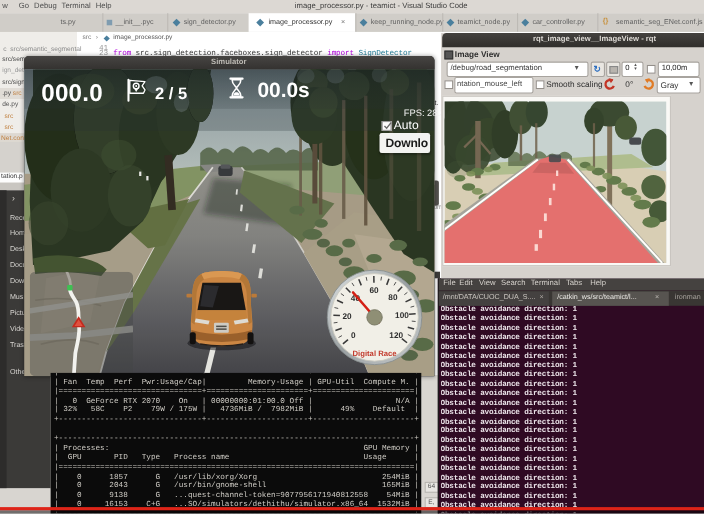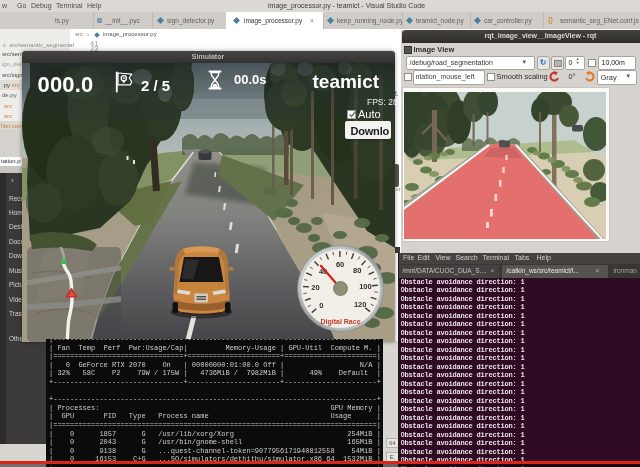--- a/index.html
+++ b/index.html
@@ -47,20 +47,21 @@
 
 <div class="abs" style="left:70px;top:29px;width:570px;height:438px;background:#ffffff"></div>
 <div class="abs nw" style="left:70px;top:29px;height:10.5px;font-size:6px;color:#7b7b7b">
  <span class="abs" style="left:5px;top:2px">src</span>
  <span class="abs" style="left:17px;top:2px">›</span>
  <span class="abs" style="left:25px;top:3.5px;width:4px;height:4px;background:#4a7f9d;transform:rotate(45deg)"></span>
  <span class="abs" style="left:33px;top:2px;color:#555">image_processor.py</span>
 </div>
 <div class="abs nw mono" style="left:90px;top:39.5px;font-size:7px;color:#9a9a9a">41</div>
 <div class="abs nw mono" style="left:90px;top:45px;font-size:7px;color:#9a9a9a">23</div>
+<div class="abs nw mono" style="left:103px;top:44.5px;font-size:7px;letter-spacing:-0.15px"><span style="color:#af00db">from</span><span style="color:#3b3b3b"> src.sign_detection.faceboxes.sign_detector </span><span style="color:#af00db">import</span><span style="color:#267f99"> SignDetector</span></div>
 
 <div class="abs" style="left:0;top:29px;width:70px;height:438px;background:#efede9"></div>
 <div class="abs nw" style="left:0;top:29px;font-size:6px;color:#6b6b6b">
  <span class="abs" style="left:3px;top:13px;color:#8a8a8a">c &nbsp;src/semantic_segmental</span>
  <span class="abs" style="left:2px;top:22px;color:#474747">src/sem</span>
  <span class="abs" style="left:2px;top:32px;color:#999">ign_dete</span>
  <span class="abs" style="left:2px;top:43px;color:#474747">src/sign</span>
  <span class="abs" style="left:0;top:51px;width:70px;height:10px;background:#e0dcd6"></span>
  <span class="abs" style="left:2px;top:53px;color:#474747">.py <span style="color:#c08040">src</span></span>
  <span class="abs" style="left:2px;top:63px;color:#555">de.py</span>
@@ -254,22 +255,21 @@
             <stop offset="1" stop-color="rgba(40,52,56,0.38)"></stop>
           </linearGradient>
   <rect x="0" y="0" width="373" height="36" fill="url(#bandg)"></rect>
   <rect x="0" y="36" width="373" height="20" fill="rgba(40,52,56,0.25)"></rect>
  </svg>
  </div>
 </div>
 
 <div class="abs nw" style="left:37.5px;top:72px;font-size:22px;font-weight:bold;color:#fff;letter-spacing:0.2px">000.0</div>
 <div class="abs nw" style="left:141px;top:76.5px;font-size:15px;font-weight:bold;color:#fff">2 / 5</div>
-<div class="abs nw" style="left:234px;top:72px;font-size:13px;font-weight:bold;color:#fff">00.0s</div>
-<div class="abs nw" style="left:312.5px;top:70.5px;font-size:19px;font-weight:bold;color:#fff">teamict</div>
+<div class="abs nw" style="left:234px;top:72px;font-size:19px;font-weight:bold;color:#fff">00.0s</div>
 
 <svg class="abs" style="left:113.5px;top:69.5px" width="21" height="24">
  <path d="M2.8,2.5 L2.8,21.5" stroke="#fff" stroke-width="1.9" stroke-linecap="round"></path>
  <path d="M4,3 L17.8,4.2 L15.2,8 L17.8,11.8 L16.4,14.8 L4,14.8 Z" fill="none" stroke="#fff" stroke-width="1.2" stroke-linejoin="round"></path>
  <circle cx="9.8" cy="8.2" r="2.6" fill="none" stroke="#fff" stroke-width="1.3"></circle>
  <path d="M7.8,10.2 L9.8,13.6 L11.8,10.2" fill="#fff"></path>
  <circle cx="9.8" cy="8.2" r="0.9" fill="#fff"></circle>
 </svg>
 
 <svg class="abs" style="left:207px;top:70px" width="16" height="20">

